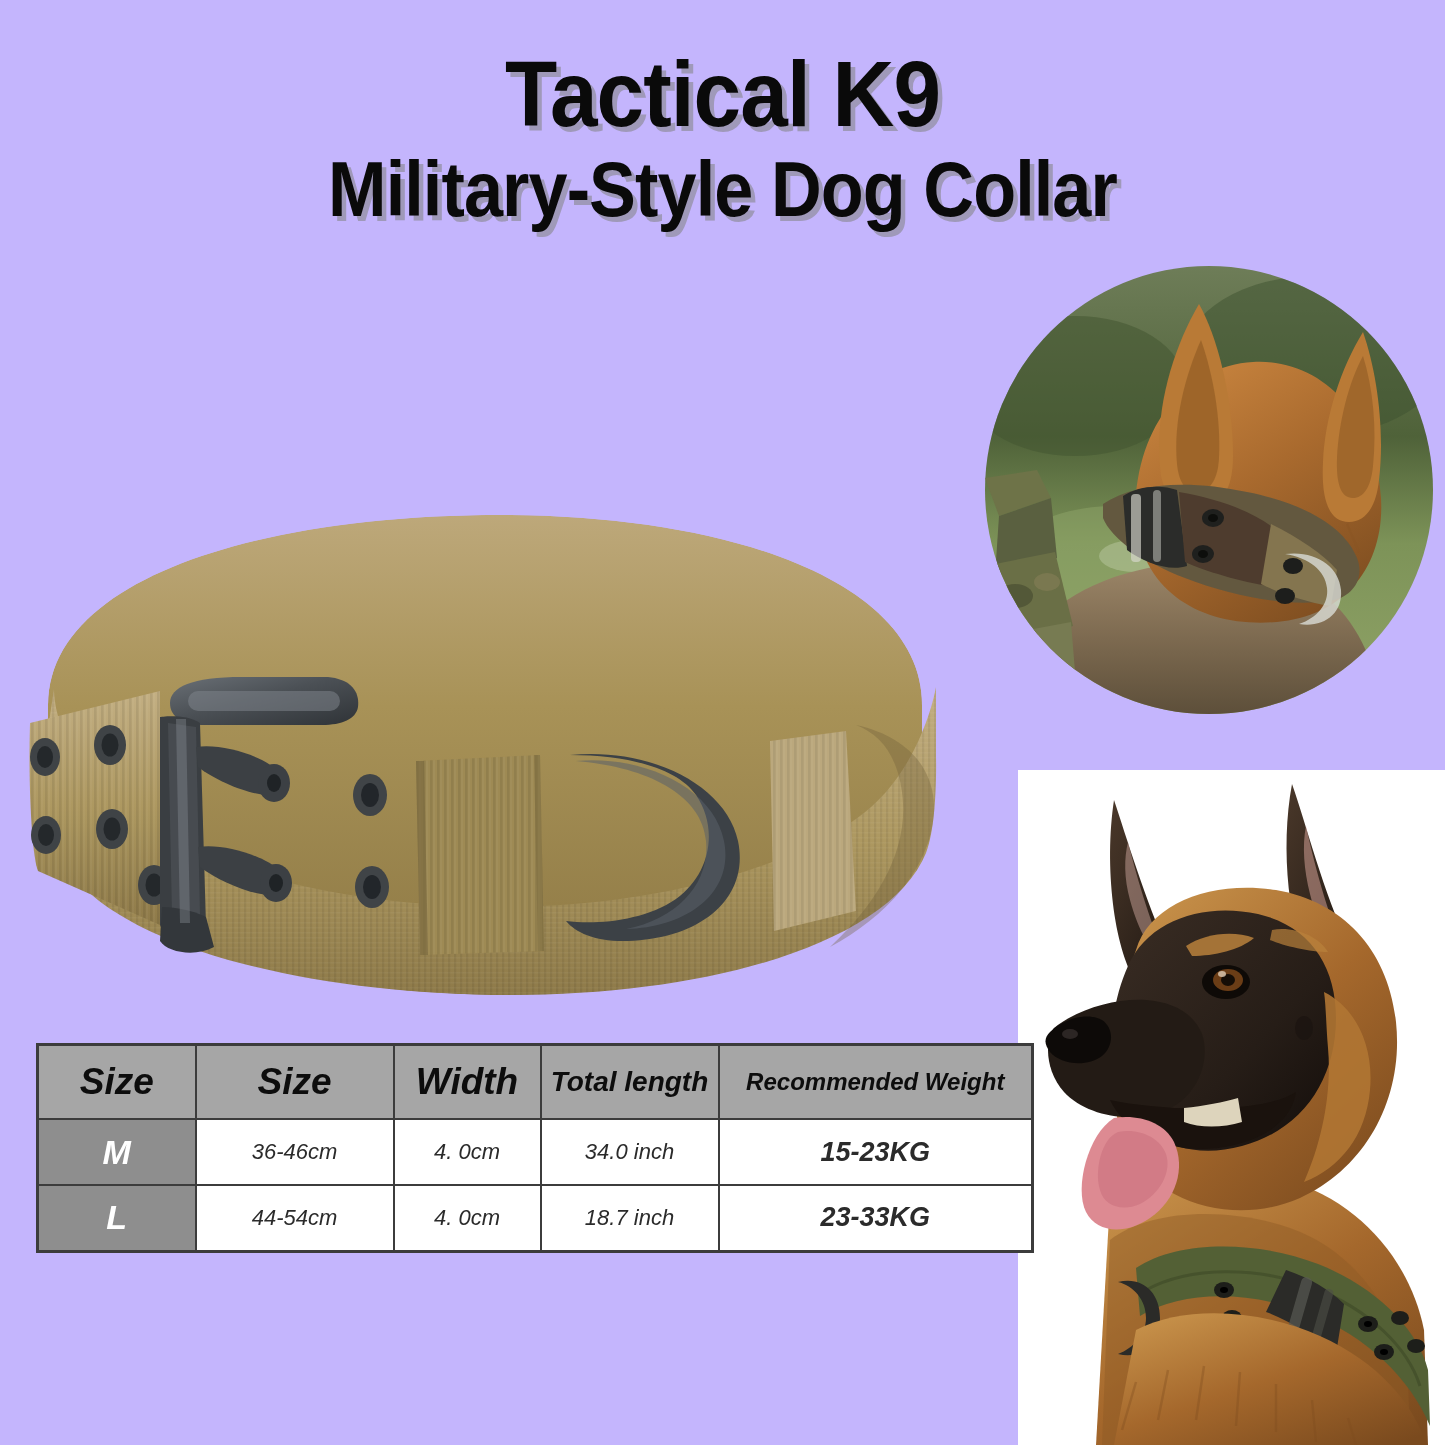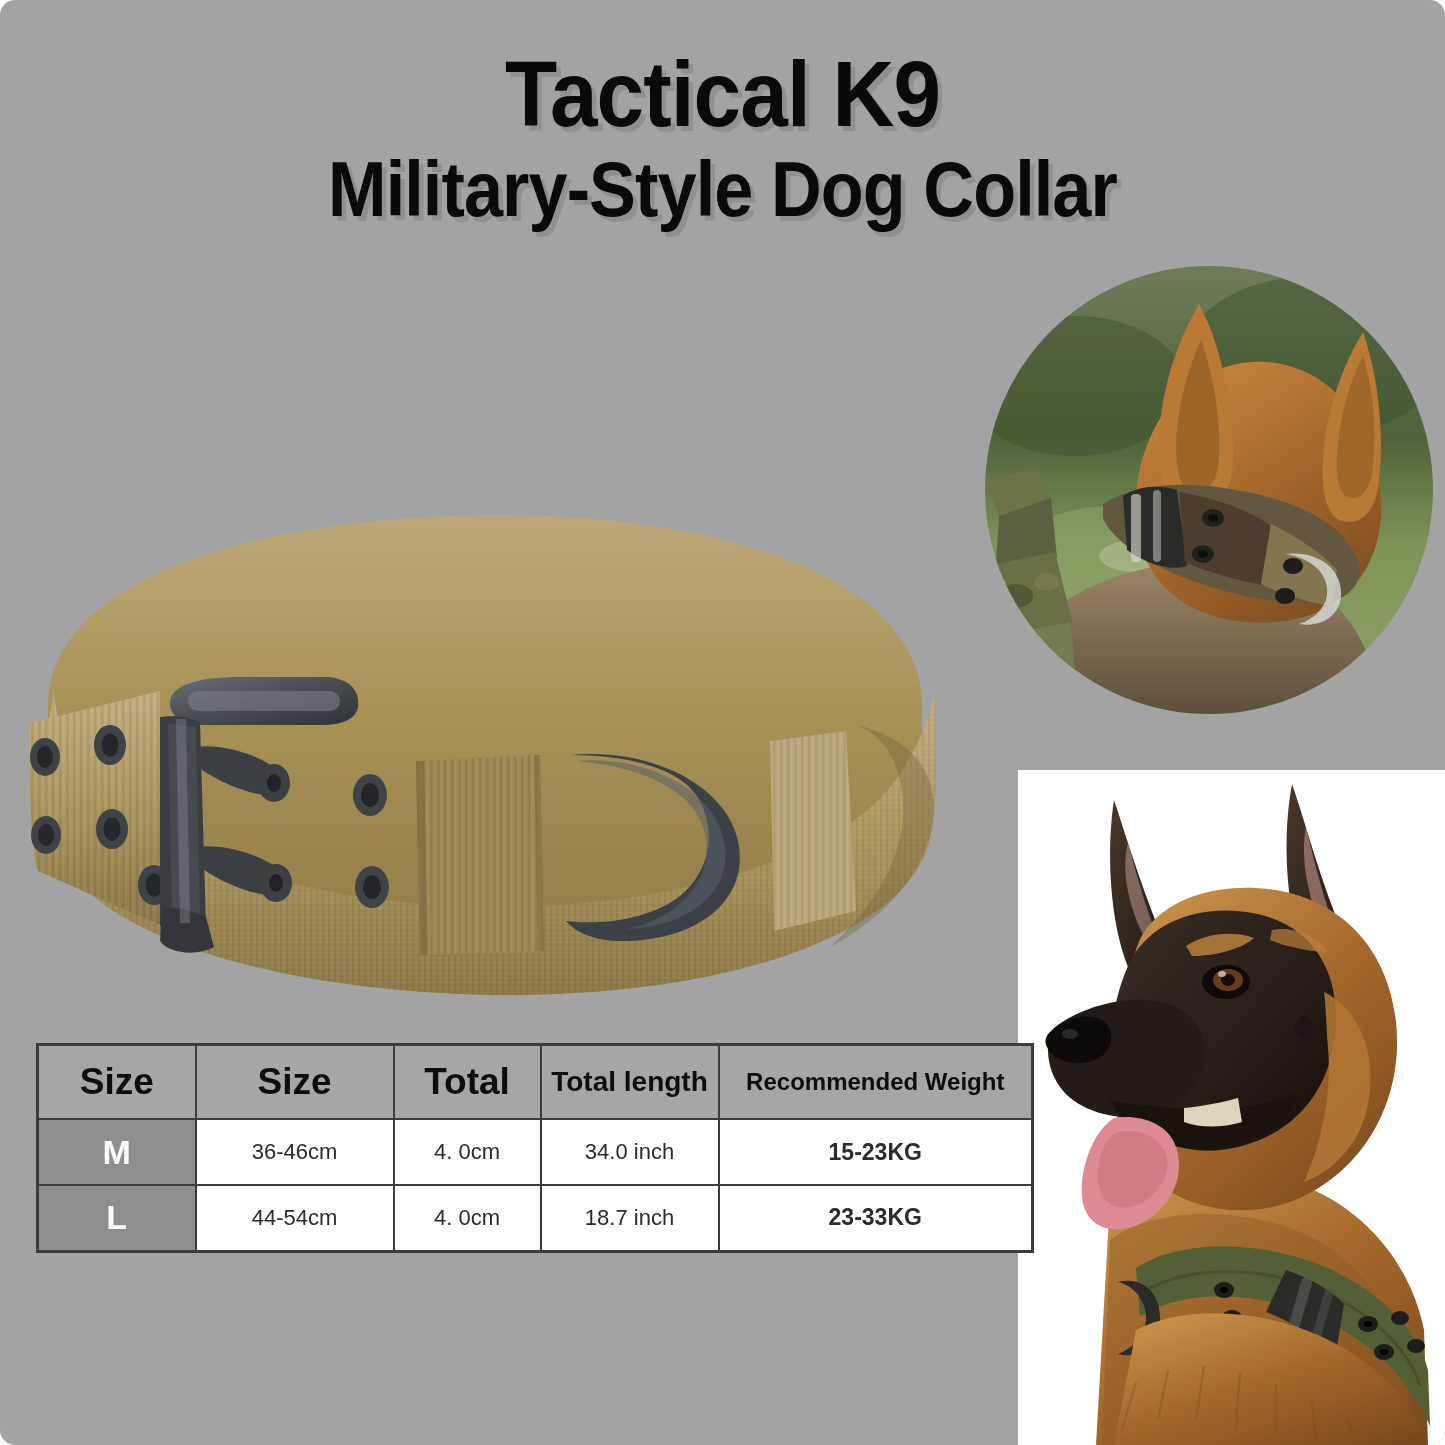--- a/index.html
+++ b/index.html
@@ -7,23 +7,22 @@
     padding: 0;
     background: #ffffff;
   }
   body {
     font-family: "Liberation Sans", "DejaVu Sans", sans-serif;
   }
   #page {
     position: relative;
     width: 1445px;
     height: 1445px;
-    background: #a3a3a3;
+    background: #c4b5fd;
     overflow: hidden;
-    border-radius: 15px;
   }
 
   
   .title-block {
     position: absolute;
     left: 0;
     top: 48px;
     width: 1445px;
     text-align: center;
   }
@@ -80,20 +79,21 @@
     height: 675px;
   }
   .malinois-svg { display: block; width: 100%; height: 100%; }
 
   
   .size-table-wrap {
     position: absolute;
     left: 36px;
     top: 1043px;
     width: 1177px;
+    font-style: italic;
   }
   table.size-table {
     border-collapse: collapse;
     width: 995px;
     table-layout: fixed;
     border: 3px solid #3c3c3c;
   }
   table.size-table th,
   table.size-table td {
     border: 2px solid #3c3c3c;
@@ -122,21 +122,21 @@
   }
   td.cell-plain {
     background: #ffffff;
     color: #2b2b2b;
     font-size: 22px;
     font-weight: 400;
   }
   td.cell-weight {
     background: #ffffff;
     color: #2b2b2b;
-    font-size: 23px;
+    font-size: 27px;
     font-weight: 700;
   }
 
   .col-size   { width: 158px; }
   .col-neck   { width: 198px; }
   .col-width  { width: 147px; }
   .col-total  { width: 178px; }
   .col-weight { width: 314px; }
 </style>
 </head>
@@ -509,21 +509,21 @@
         <col class="col-size">
           <col class="col-neck">
           <col class="col-width">
           <col class="col-total">
           <col class="col-weight">
       </colgroup>
       <thead>
         <tr>
           <th class="th-size">Size</th>
           <th class="th-neck">Size</th>
-          <th class="th-width">Total</th>
+          <th class="th-width">Width</th>
           <th class="th-total">Total length</th>
           <th class="th-weight">Recommended Weight</th>
         </tr>
       </thead>
       <tbody>
         <tr>
           <td class="cell-size">M</td>
           <td class="cell-plain">36-46cm</td>
           <td class="cell-plain">4. 0cm</td>
           <td class="cell-plain">34.0 inch</td>

